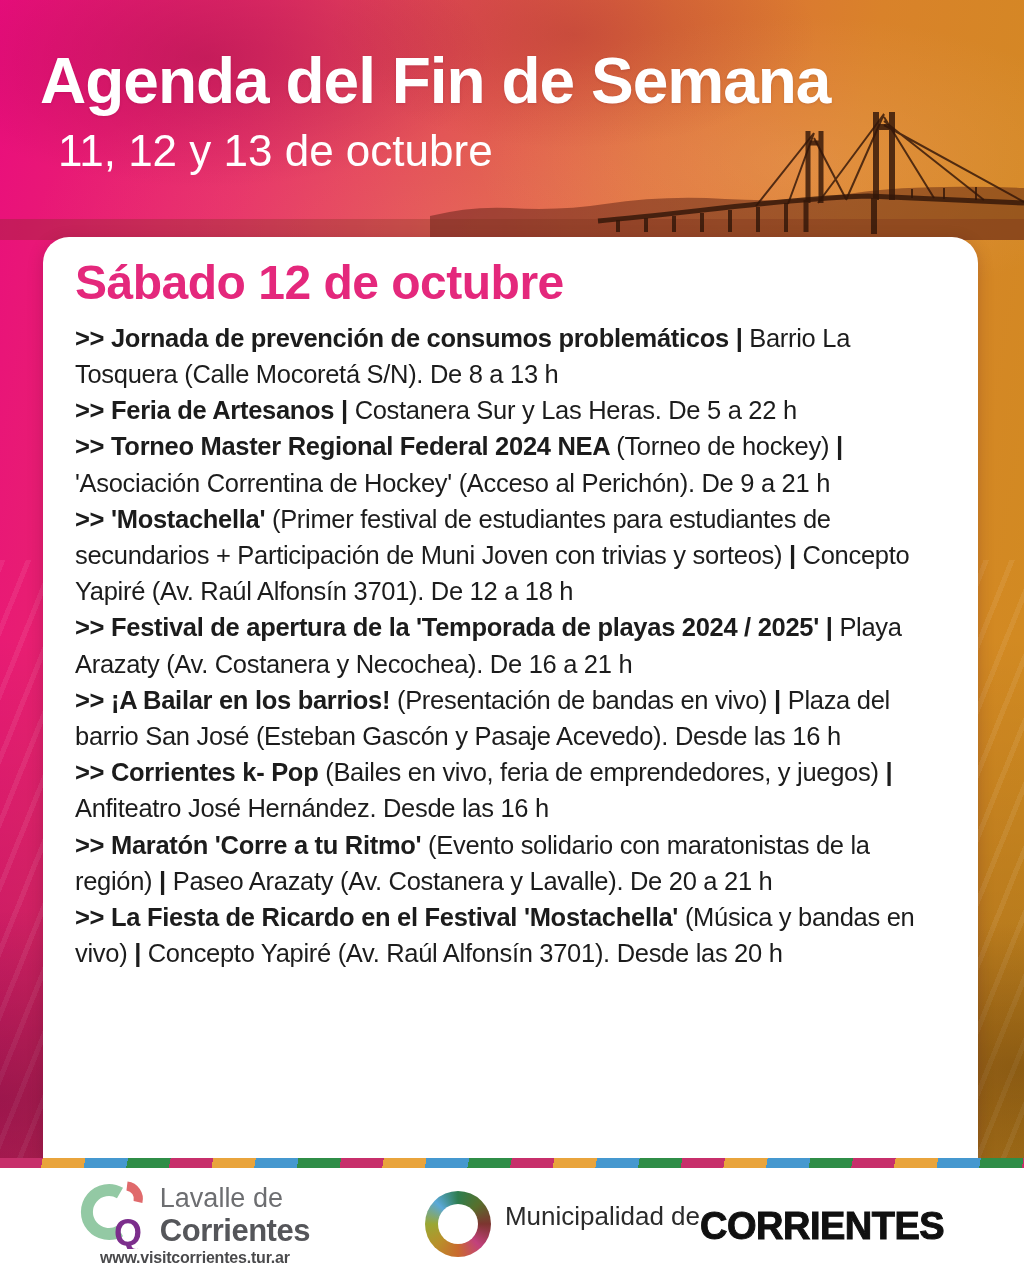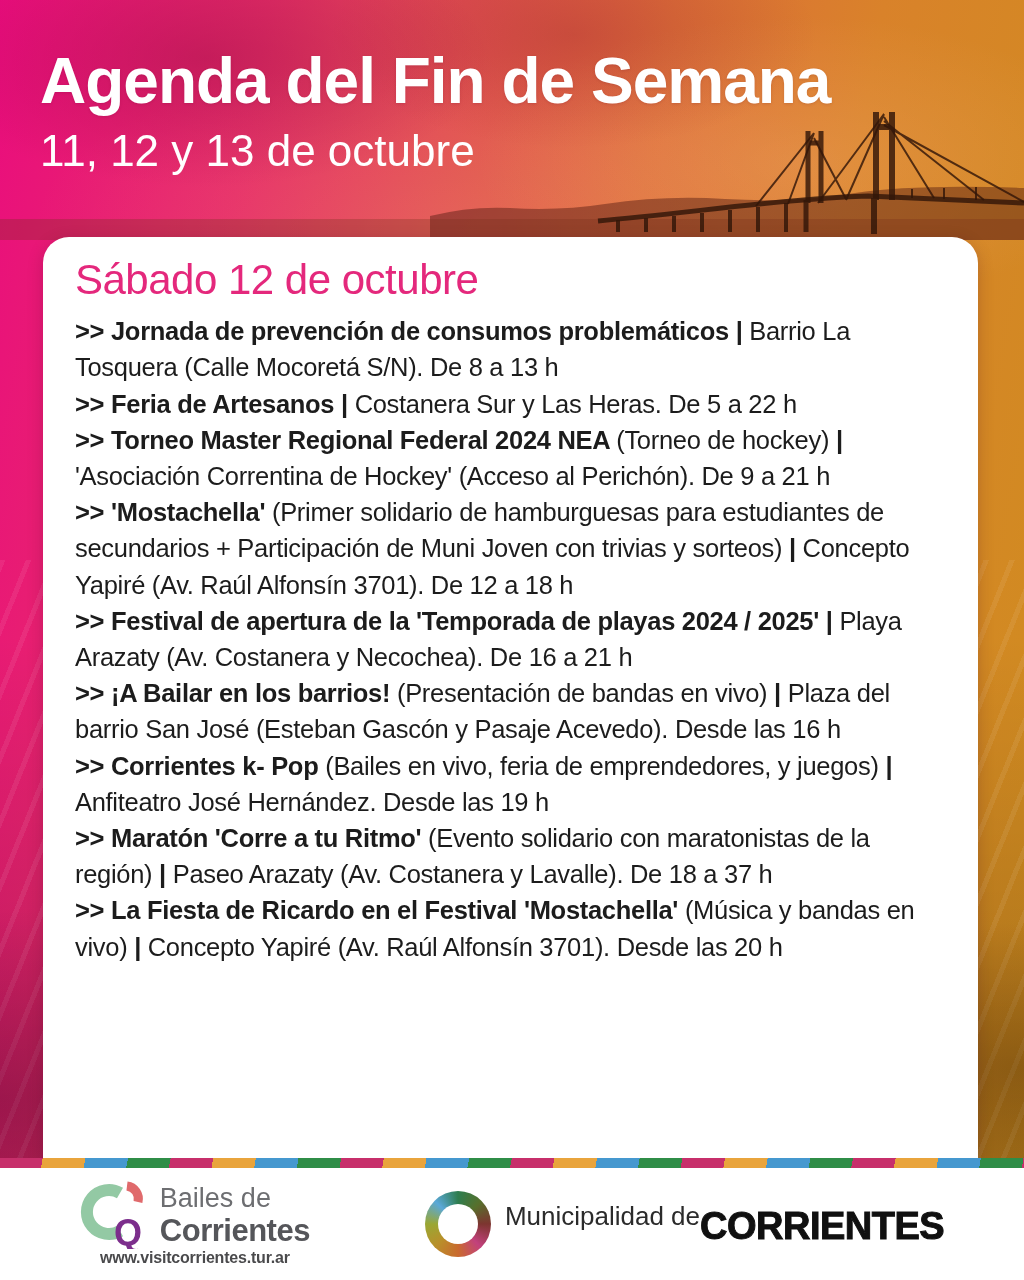--- a/index.html
+++ b/index.html
@@ -35,31 +35,31 @@
       radial-gradient(45% 35% at 100% 85%, rgba(60,30,0,0.30), rgba(60,30,0,0) 70%),
       repeating-linear-gradient(112deg, rgba(255,255,255,0.07) 0 5px, rgba(255,255,255,0) 5px 24px);
   }
   .horizon-svg{position:absolute;left:0;top:0;width:1024px;height:240px;}
   
   .title-block{position:absolute;left:40px;top:48px;color:#ffffff;}
   .title-block h1{
     margin:0;font-size:64px;font-weight:700;letter-spacing:-1px;line-height:1.05;
     text-shadow:0 1px 3px rgba(80,0,40,0.15);
   }
-  .title-block h2{margin:14px 0 0 0;font-size:44px;font-weight:400;letter-spacing:0;line-height:1;}
+  .title-block h2{margin:14px 0 0 18px;font-size:44px;font-weight:400;letter-spacing:0;line-height:1;}
   
   .card{
     position:absolute;left:43px;top:237px;width:935px;height:921px;
     box-sizing:border-box;background:#ffffff;border-radius:26px 26px 0 0;
     padding:20px 30px 0 32px;overflow:hidden;
     box-shadow:0 4px 16px rgba(70,0,35,0.22);
   }
   .card h3{
     margin:0 0 10px 0;color:var(--heading-pink);
-    font-size:42px;font-weight:400;letter-spacing:-0.5px;line-height:1.1;
+    font-size:48px;font-weight:700;letter-spacing:-0.5px;line-height:1.1;
   }
   .events{margin:0;}
   .event{margin:0;font-size:25.5px;line-height:1.42;color:#1c1c1c;letter-spacing:-0.3px;}
   .event .seg{font-weight:400;}
   .event .seg.bold{font-weight:700;}
   
   .stripe{
     position:absolute;left:0;top:1158px;width:1024px;height:10px;
     background:repeating-linear-gradient(100deg,
       var(--stripe-magenta) 0 42px,
@@ -125,42 +125,42 @@
     <h1>Agenda del Fin de Semana</h1>
     <h2>11, 12 y 13 de octubre</h2>
   </div>
 
   <div class="card">
     <h3>Sábado 12 de octubre</h3>
     <div class="events">
         <p class="event"><span class="seg bold">&gt;&gt; Jornada de prevención de consumos problemáticos | </span><span class="seg">Barrio La Tosquera (Calle Mocoretá S/N). De 8 a 13 h</span></p>
         <p class="event"><span class="seg bold">&gt;&gt; Feria de Artesanos | </span><span class="seg">Costanera Sur y Las Heras. De 5 a 22 h</span></p>
         <p class="event"><span class="seg bold">&gt;&gt; Torneo Master Regional Federal 2024 NEA </span><span class="seg">(Torneo de hockey) </span><span class="seg bold">| </span><span class="seg">'Asociación Correntina de Hockey' (Acceso al Perichón). De 9 a 21 h</span></p>
-        <p class="event"><span class="seg bold">&gt;&gt; 'Mostachella' </span><span class="seg">(Primer solidario de hamburguesas para estudiantes de secundarios + Participación de Muni Joven con trivias y sorteos) </span><span class="seg bold">| </span><span class="seg">Concepto Yapiré (Av. Raúl Alfonsín 3701). De 12 a 18 h</span></p>
+        <p class="event"><span class="seg bold">&gt;&gt; 'Mostachella' </span><span class="seg">(Primer festival de estudiantes para estudiantes de secundarios + Participación de Muni Joven con trivias y sorteos) </span><span class="seg bold">| </span><span class="seg">Concepto Yapiré (Av. Raúl Alfonsín 3701). De 12 a 18 h</span></p>
         <p class="event"><span class="seg bold">&gt;&gt; Festival de apertura de la 'Temporada de playas 2024 / 2025' | </span><span class="seg">Playa Arazaty (Av. Costanera y Necochea). De 16 a 21 h</span></p>
         <p class="event"><span class="seg bold">&gt;&gt; ¡A Bailar en los barrios! </span><span class="seg">(Presentación de bandas en vivo) </span><span class="seg bold">| </span><span class="seg">Plaza del barrio San José (Esteban Gascón y Pasaje Acevedo). Desde las 16 h</span></p>
-        <p class="event"><span class="seg bold">&gt;&gt; Corrientes k- Pop </span><span class="seg">(Bailes en vivo, feria de emprendedores, y juegos) </span><span class="seg bold">| </span><span class="seg">Anfiteatro José Hernández. Desde las 19 h</span></p>
-        <p class="event"><span class="seg bold">&gt;&gt; Maratón 'Corre a tu Ritmo' </span><span class="seg">(Evento solidario con maratonistas de la región) </span><span class="seg bold">| </span><span class="seg">Paseo Arazaty (Av. Costanera y Lavalle). De 18 a 37 h</span></p>
+        <p class="event"><span class="seg bold">&gt;&gt; Corrientes k- Pop </span><span class="seg">(Bailes en vivo, feria de emprendedores, y juegos) </span><span class="seg bold">| </span><span class="seg">Anfiteatro José Hernández. Desde las 16 h</span></p>
+        <p class="event"><span class="seg bold">&gt;&gt; Maratón 'Corre a tu Ritmo' </span><span class="seg">(Evento solidario con maratonistas de la región) </span><span class="seg bold">| </span><span class="seg">Paseo Arazaty (Av. Costanera y Lavalle). De 20 a 21 h</span></p>
         <p class="event"><span class="seg bold">&gt;&gt; La Fiesta de Ricardo en el Festival 'Mostachella' </span><span class="seg">(Música y bandas en vivo) </span><span class="seg bold">| </span><span class="seg">Concepto Yapiré (Av. Raúl Alfonsín 3701). Desde las 20 h</span></p>
       </div>
   </div>
 
   <div class="stripe"></div>
 
   <div class="footer">
 
     <div class="ciudad">
       <div class="ciudad-top">
         <svg width="70" height="68" viewBox="0 0 70 68" aria-hidden="true">
           <path d="M40,12 A22,22 0 1 0 40,50" fill="none" stroke="#93c9a4" stroke-width="12"></path>
           <path d="M47,5 A13,13 0 0 1 58,21" fill="none" stroke="#e06a6c" stroke-width="9"></path>
           <text x="34" y="64" font-size="36" font-weight="bold" fill="#7c2e8c" font-family="Liberation Sans, sans-serif">Q</text>
         </svg>
         <div class="ciudad-text">
-          <span class="ciudad-line1">Bailes de</span>
+          <span class="ciudad-line1">Lavalle de</span>
           <span class="ciudad-line2">Corrientes</span>
         </div>
       </div>
       <span class="ciudad-url">www.visitcorrientes.tur.ar</span>
     </div>
 
     <div class="muni">
       <div class="muni-ring"></div>
       <div class="muni-text">
         <span class="muni-line1">Municipalidad de</span>

